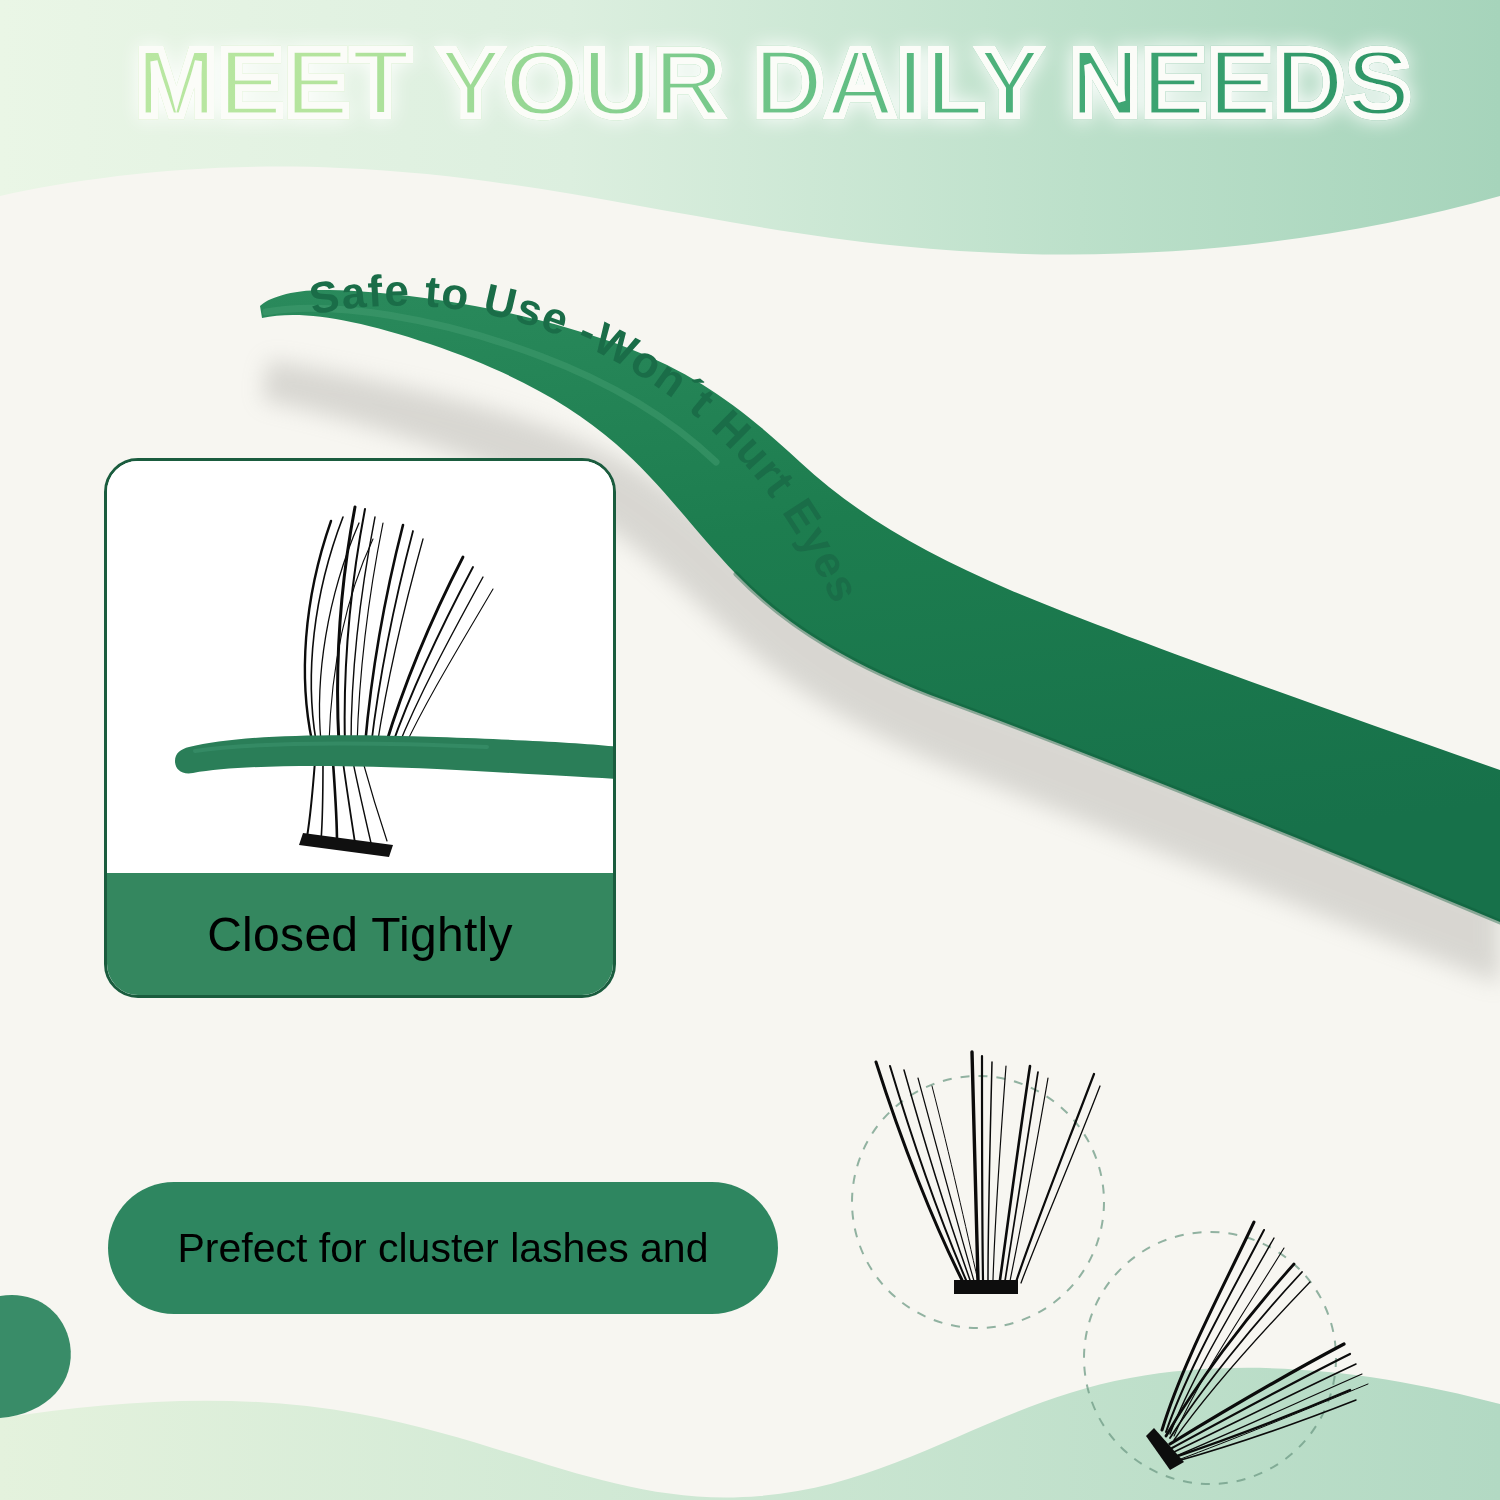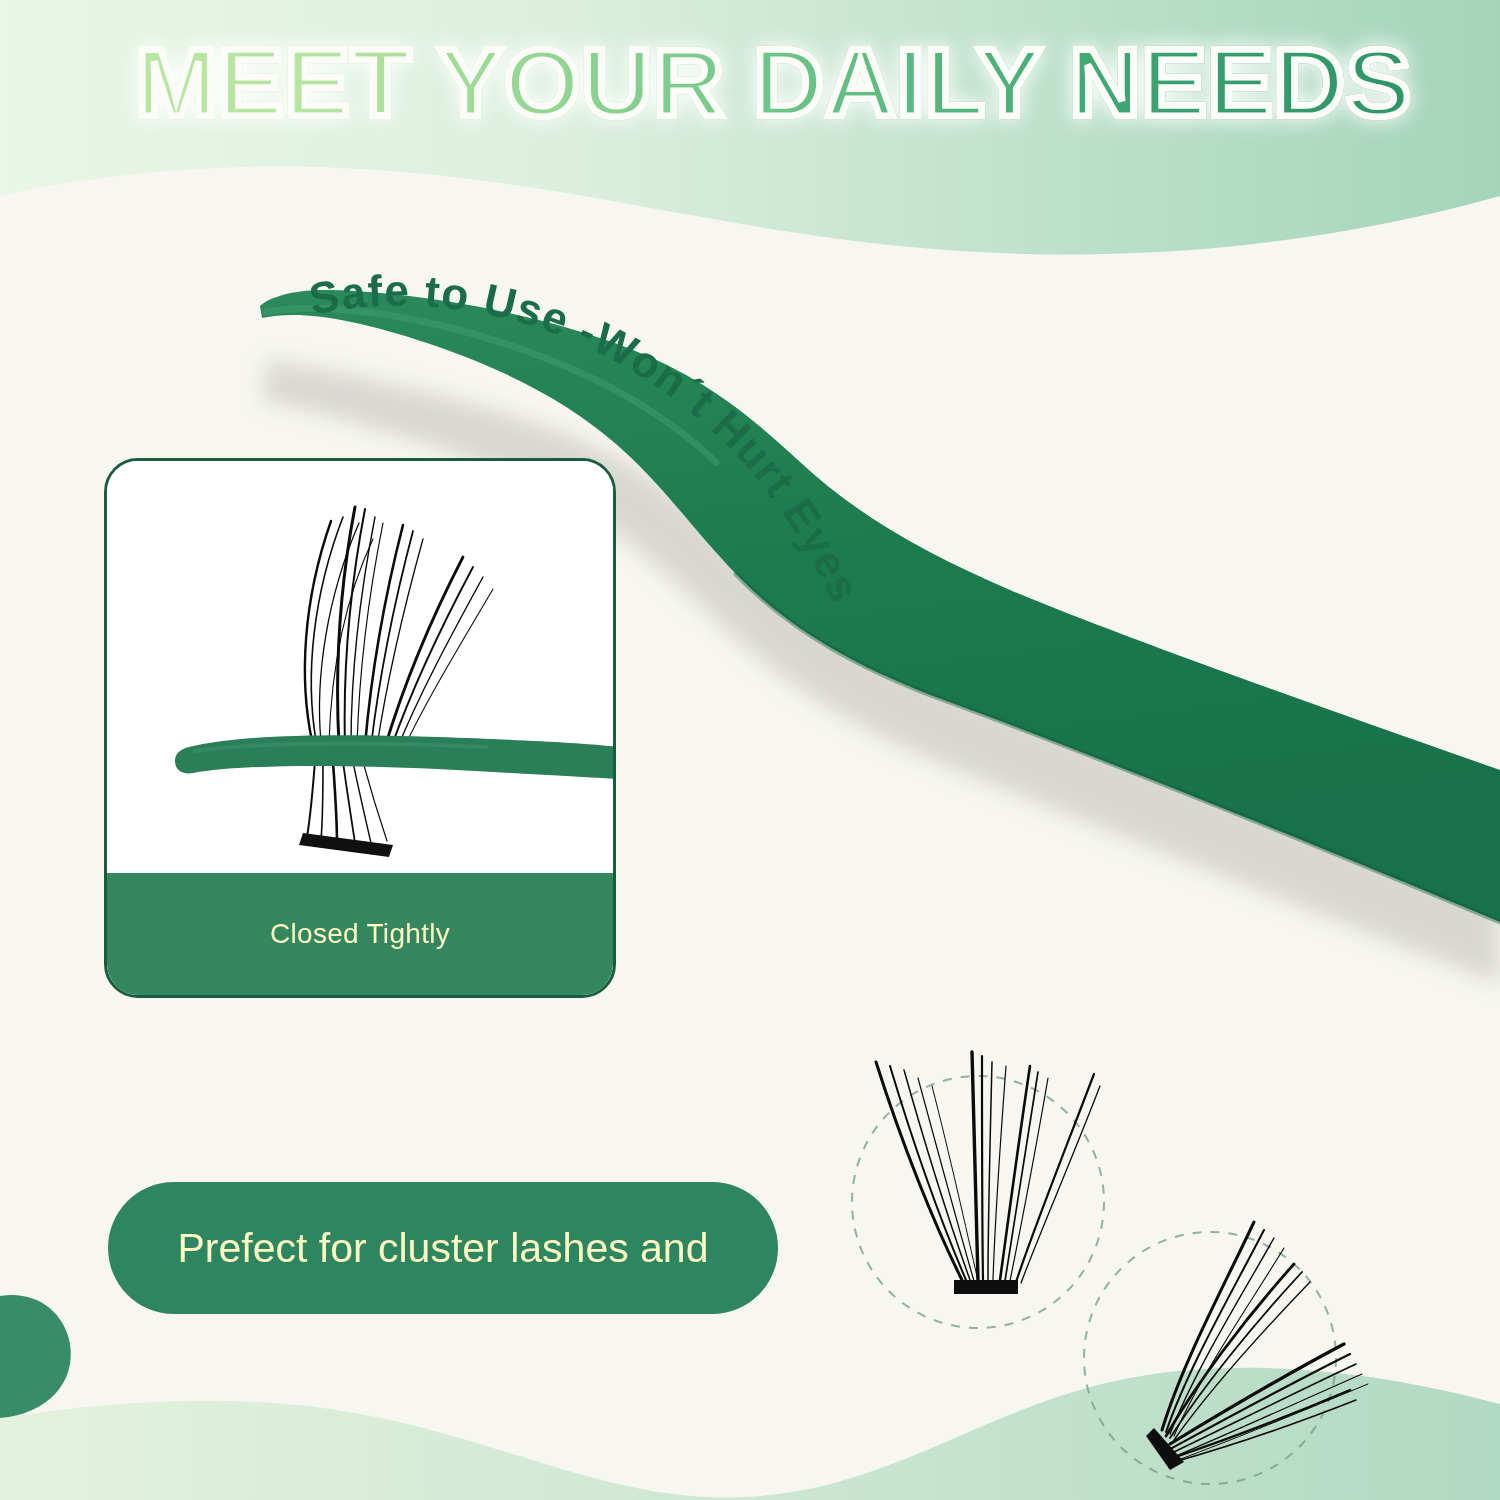--- a/index.html
+++ b/index.html
@@ -109,22 +109,22 @@
     left: 0;
     bottom: 0;
     width: 100%;
     height: 122px;
     background: #34875f;
     display: flex;
     align-items: center;
     justify-content: center;
   }
   .inset-caption-text {
-    color: #fef9c3;
-    font-size: 28px;
+    color: #000000;
+    font-size: 48px;
     font-weight: 400;
     letter-spacing: 0.3px;
     font-family: "Liberation Sans", sans-serif;
   }
 
   
   .pill {
     position: absolute;
     left: 108px;
     top: 1182px;
@@ -134,21 +134,21 @@
     border-radius: 66px;
     display: flex;
     align-items: center;
     justify-content: center;
     text-align: center;
     z-index: 8;
     box-sizing: border-box;
     padding: 0 26px;
   }
   .pill-text {
-    color: #fef9c3;
+    color: #000000;
     font-size: 41px;
     line-height: 1.14;
     font-weight: 400;
     font-family: "Liberation Sans", sans-serif;
   }
 
   
   .lash-cluster {
     position: absolute;
     z-index: 5;

